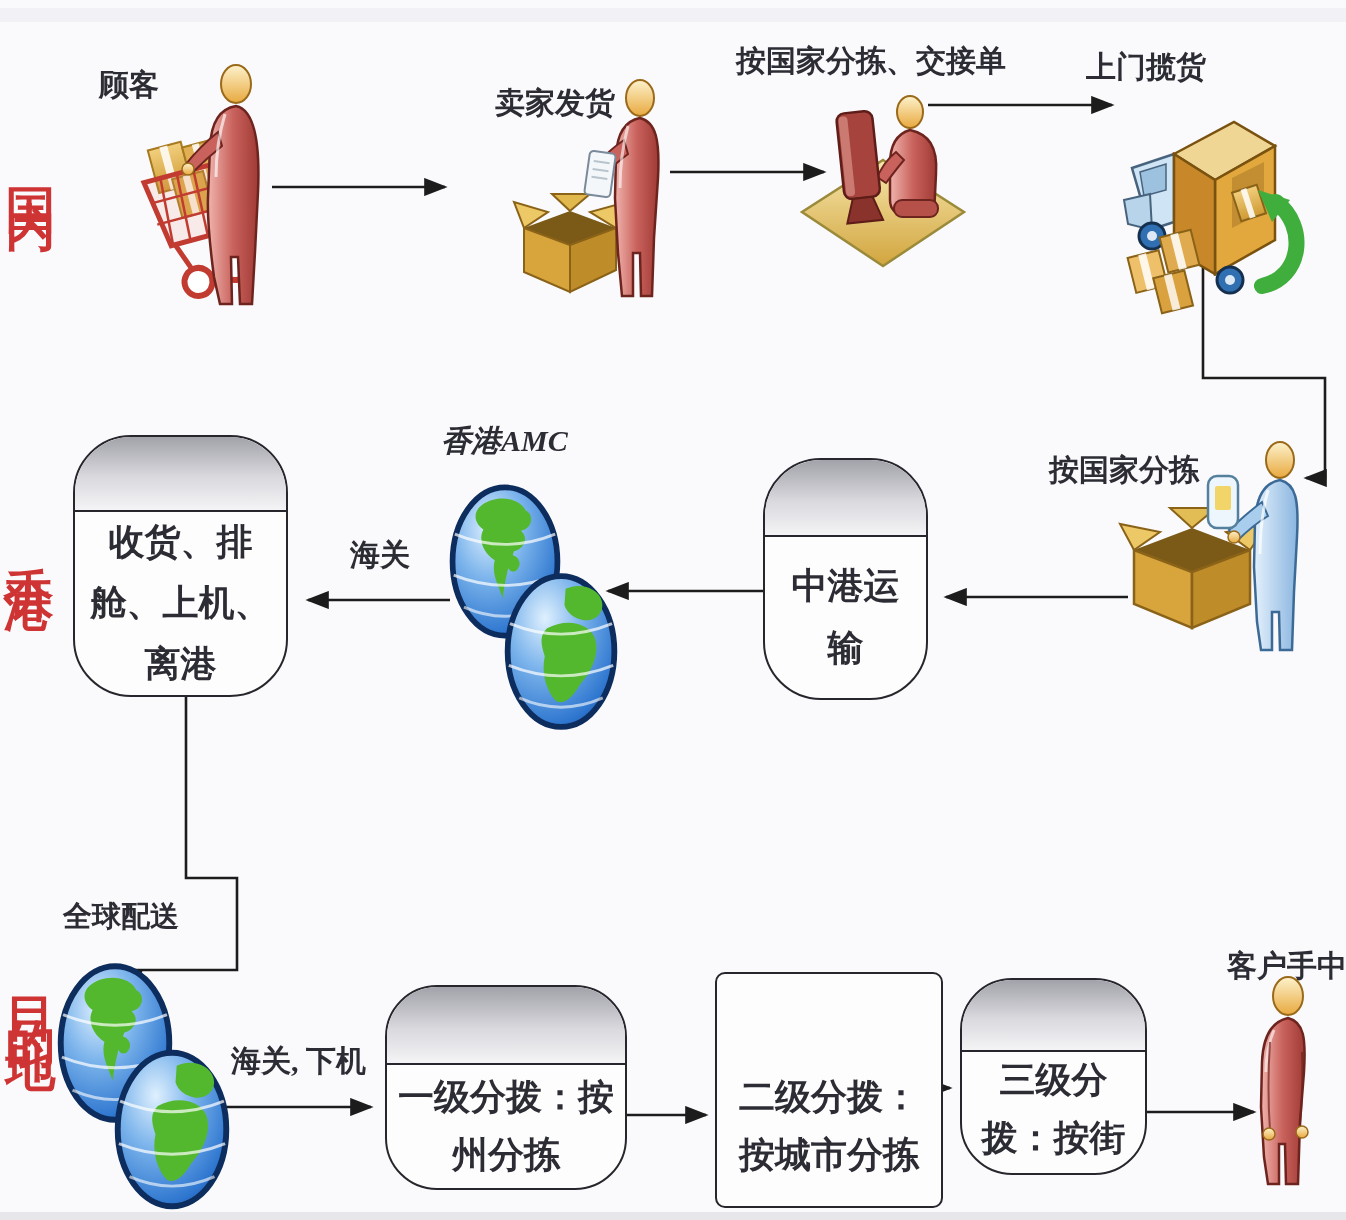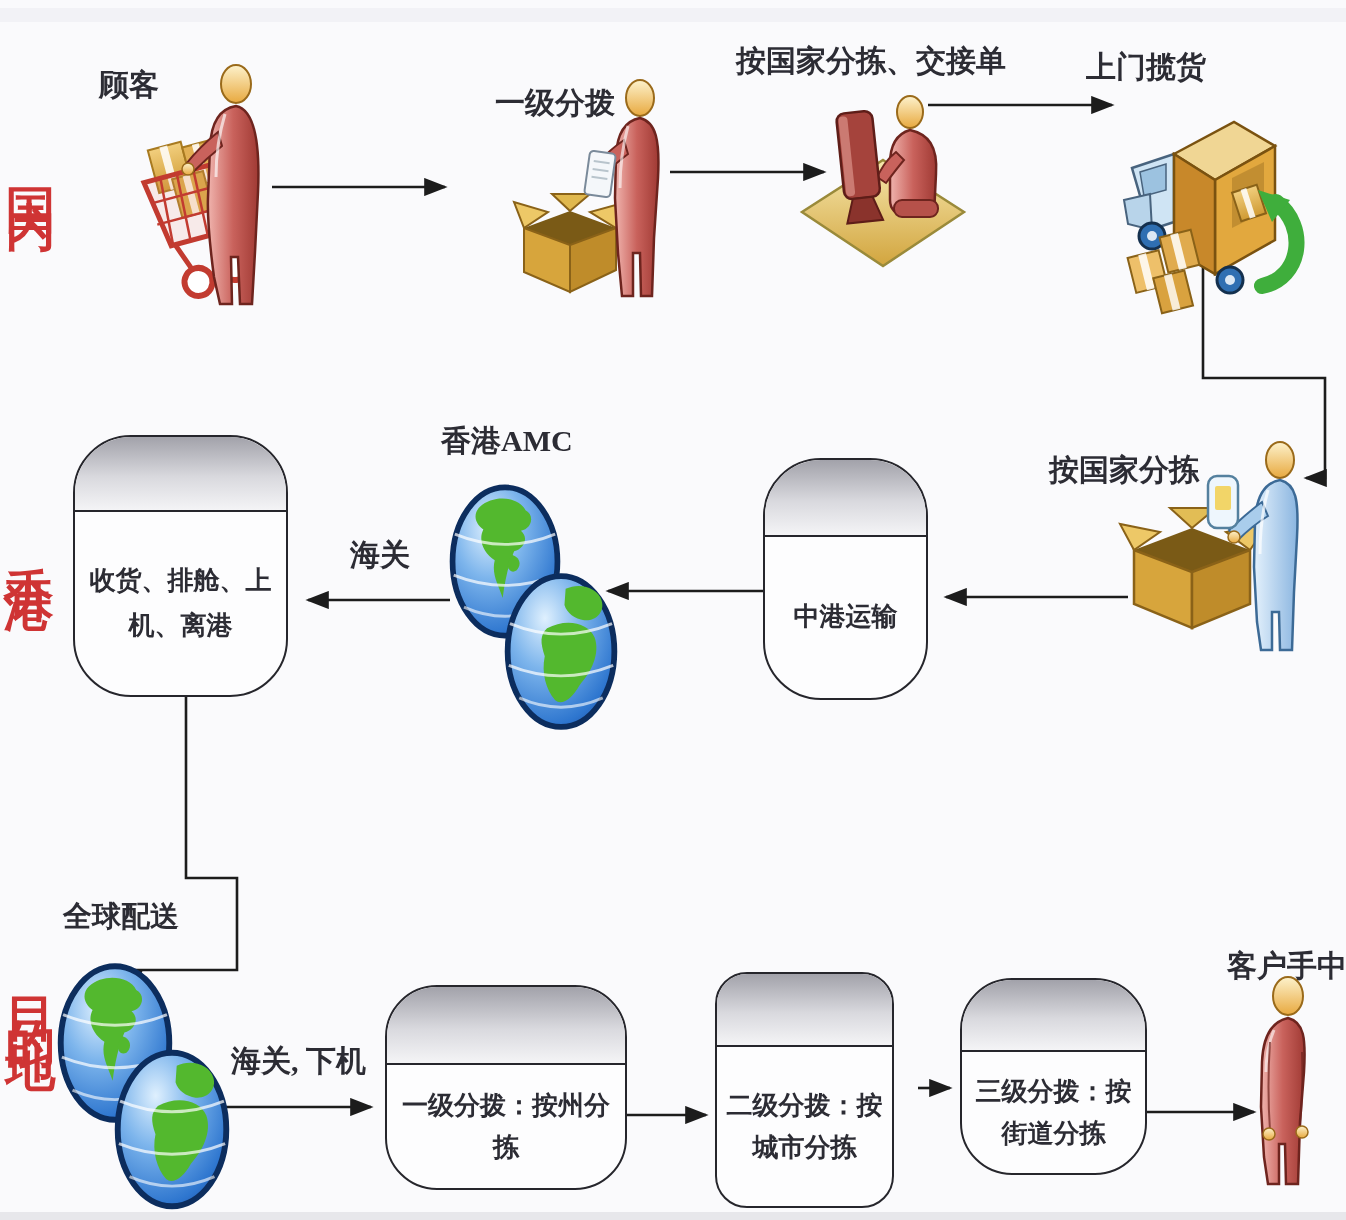--- a/index.html
+++ b/index.html
@@ -23,21 +23,21 @@
     border-radius:58px;overflow:hidden;display:flex;flex-direction:column;
     box-sizing:border-box;
   }
   .fc-head{
     border-bottom:2.5px solid #26262c;
     background:linear-gradient(180deg,#a2a2aa 0%,#d9d9de 55%,#f4f4f6 100%);
     flex:0 0 auto;
   }
   .fc-body{
     flex:1 1 auto;display:flex;align-items:center;justify-content:center;
-    text-align:center;font-size:26px;font-weight:600;color:#2c2c34;line-height:1.7;
+    text-align:center;font-size:36px;font-weight:600;color:#2c2c34;line-height:1.7;
   }
   .icon{position:absolute;}
   svg{display:block;overflow:visible;}
   #connectors{position:absolute;left:0;top:0;pointer-events:none;}
 </style>
 </head>
 <body>
 
 <div id="stage">
 
@@ -112,26 +112,26 @@
       <path d="M918,1088 L950,1088" marker-end="url(#ah)"></path>
       <path d="M1147,1112 L1254,1112" marker-end="url(#ah)"></path>
     </g>
   </svg>
 
   <div class="vlbl" style="left:6px;top:148px;letter-spacing:14px;">国内</div>
   <div class="vlbl" style="left:4px;top:526px;letter-spacing:16px;">香港</div>
   <div class="vlbl" style="left:6px;top:958px;letter-spacing:22px;">目的地</div>
 
   <div class="lbl" style="left:99px;top:68px;">顾客</div>
-  <div class="lbl" style="left:495px;top:86px;">一级分拨</div>
+  <div class="lbl" style="left:495px;top:86px;">卖家发货</div>
   <div class="lbl" style="left:736px;top:44px;">按国家分拣、交接单</div>
   <div class="lbl" style="left:1086px;top:50px;">上门揽货</div>
 
   <div class="lbl" style="left:1049px;top:453px;">按国家分拣</div>
-  <div class="lbl" style="left:441px;top:424px;">香港AMC</div>
+  <div class="lbl" style="left:441px;top:424px;font-style:italic;">香港AMC</div>
   <div class="lbl" style="left:350px;top:541px;font-family:Liberation Mono, monospace;">海关</div>
 
   <div class="lbl" style="left:63px;top:901px;font-size:29px;">全球配送</div>
   <div class="lbl" style="left:231px;top:1044px;">海关, 下机</div>
   <div class="lbl" style="left:1227px;top:949px;">客户手中</div>
 
   <div class="fc-box" style="left:73px;top:435px;width:215px;height:262px;">
     <div class="fc-head" style="height:73px;"></div>
     <div class="fc-body" style="padding:0 2px;">
       <span>收货、排舱、上机、离港</span>
@@ -145,21 +145,21 @@
     </div>
   </div>
 
   <div class="fc-box" style="left:385px;top:985px;width:242px;height:205px;border-radius:52px;">
     <div class="fc-head" style="height:76px;"></div>
     <div class="fc-body" style="padding:0 8px;line-height:1.6;justify-content:center;">
       <span>一级分拨：按州分拣</span>
     </div>
   </div>
 
-  <div class="fc-box" style="left:715px;top:972px;width:179px;height:236px;border-radius:32px;">
+  <div class="fc-box" style="left:715px;top:972px;width:228px;height:236px;border-radius:10px;align-items:flex-end;">
     <div class="fc-head" style="height:71px;"></div>
     <div class="fc-body" style="padding:0 8px;line-height:1.6;">
       <span>二级分拨：按城市分拣</span>
     </div>
   </div>
 
   <div class="fc-box" style="left:960px;top:978px;width:187px;height:197px;border-radius:52px;">
     <div class="fc-head" style="height:70px;"></div>
     <div class="fc-body" style="padding:0 6px;line-height:1.6;">
       <span>三级分拨：按街道分拣</span>

